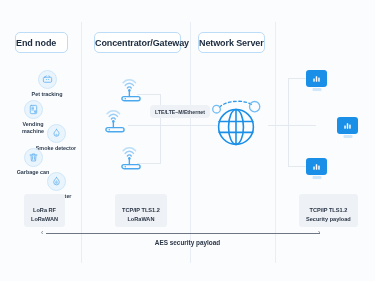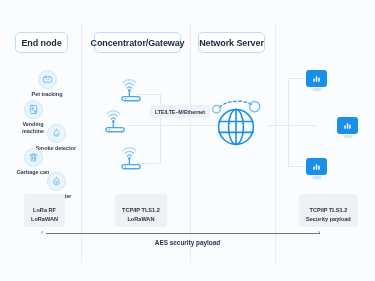--- a/index.html
+++ b/index.html
@@ -28,21 +28,21 @@
     height: 21px;
     border: 1px solid #bcdcf7;
     border-radius: 5px;
     background: #ffffff;
     color: #1b2a3d;
     font-size: 9px;
     font-weight: bold;
     letter-spacing: -0.1px;
     display: flex;
     align-items: center;
-    justify-content: center;
+    justify-content: flex-start;
     white-space: nowrap;
   }
   
   .node {
     position: absolute;
     display: flex;
     flex-direction: column;
     align-items: center;
     width: 62px;
   }

